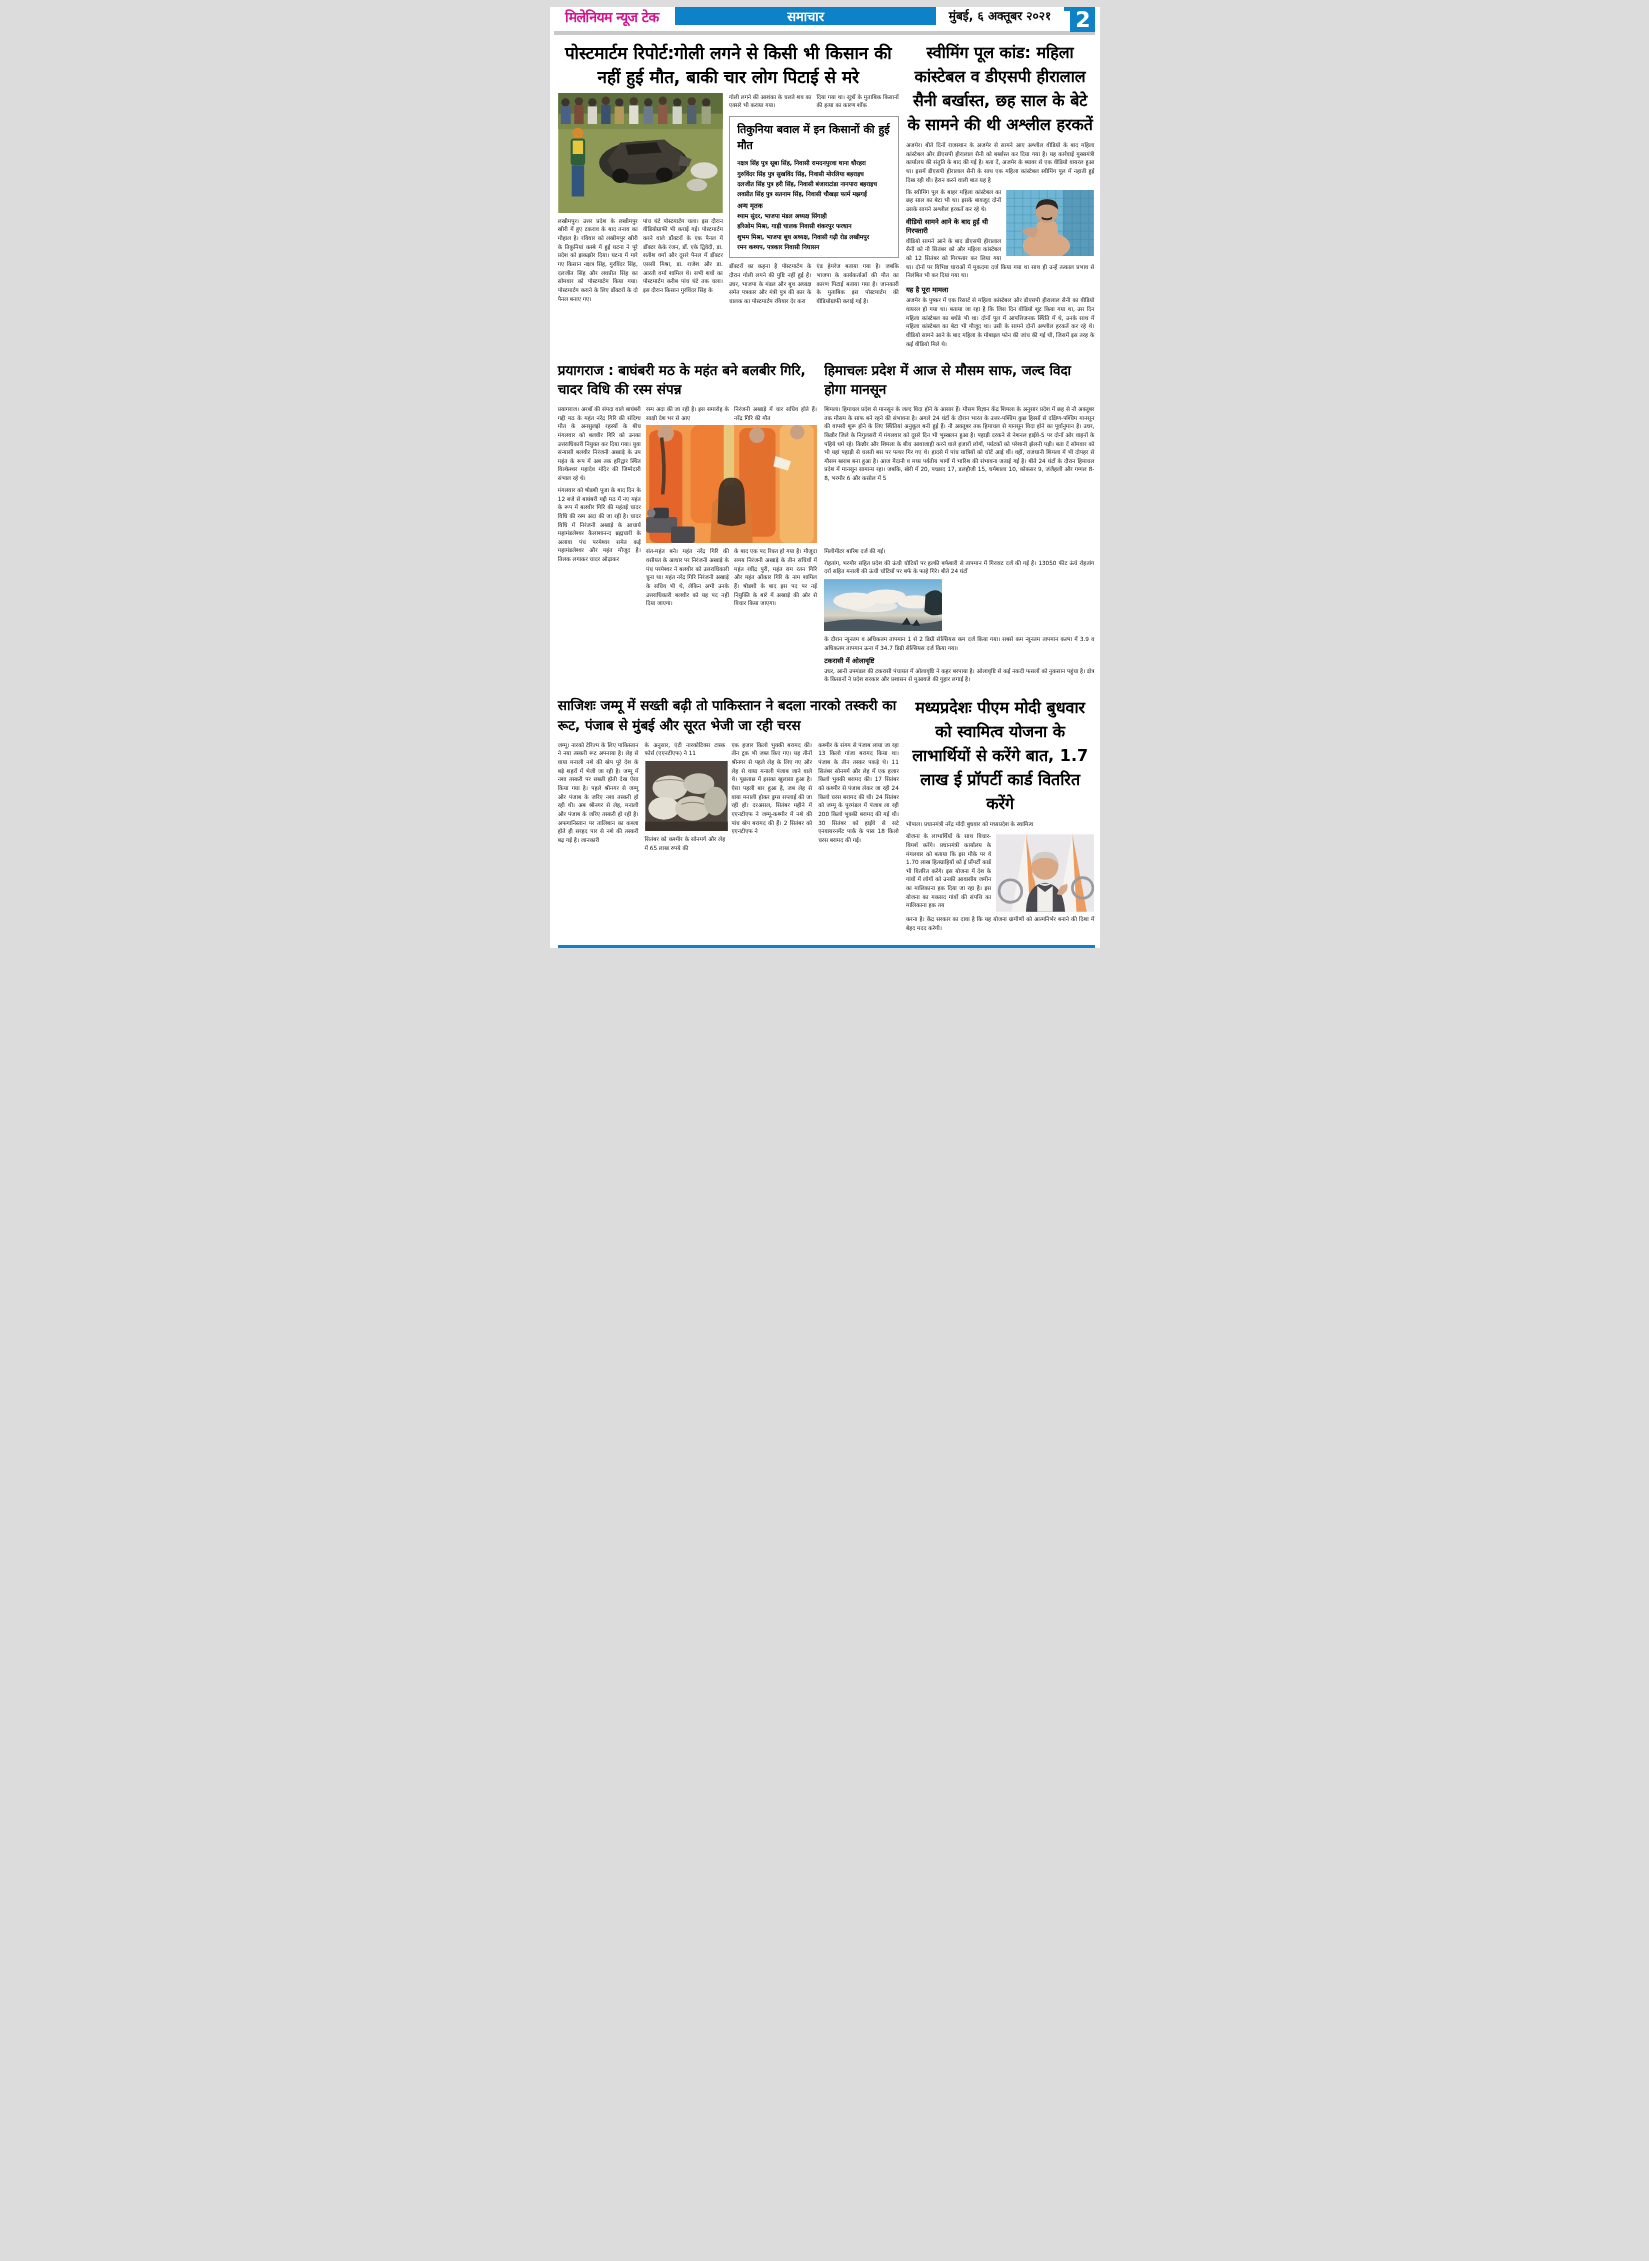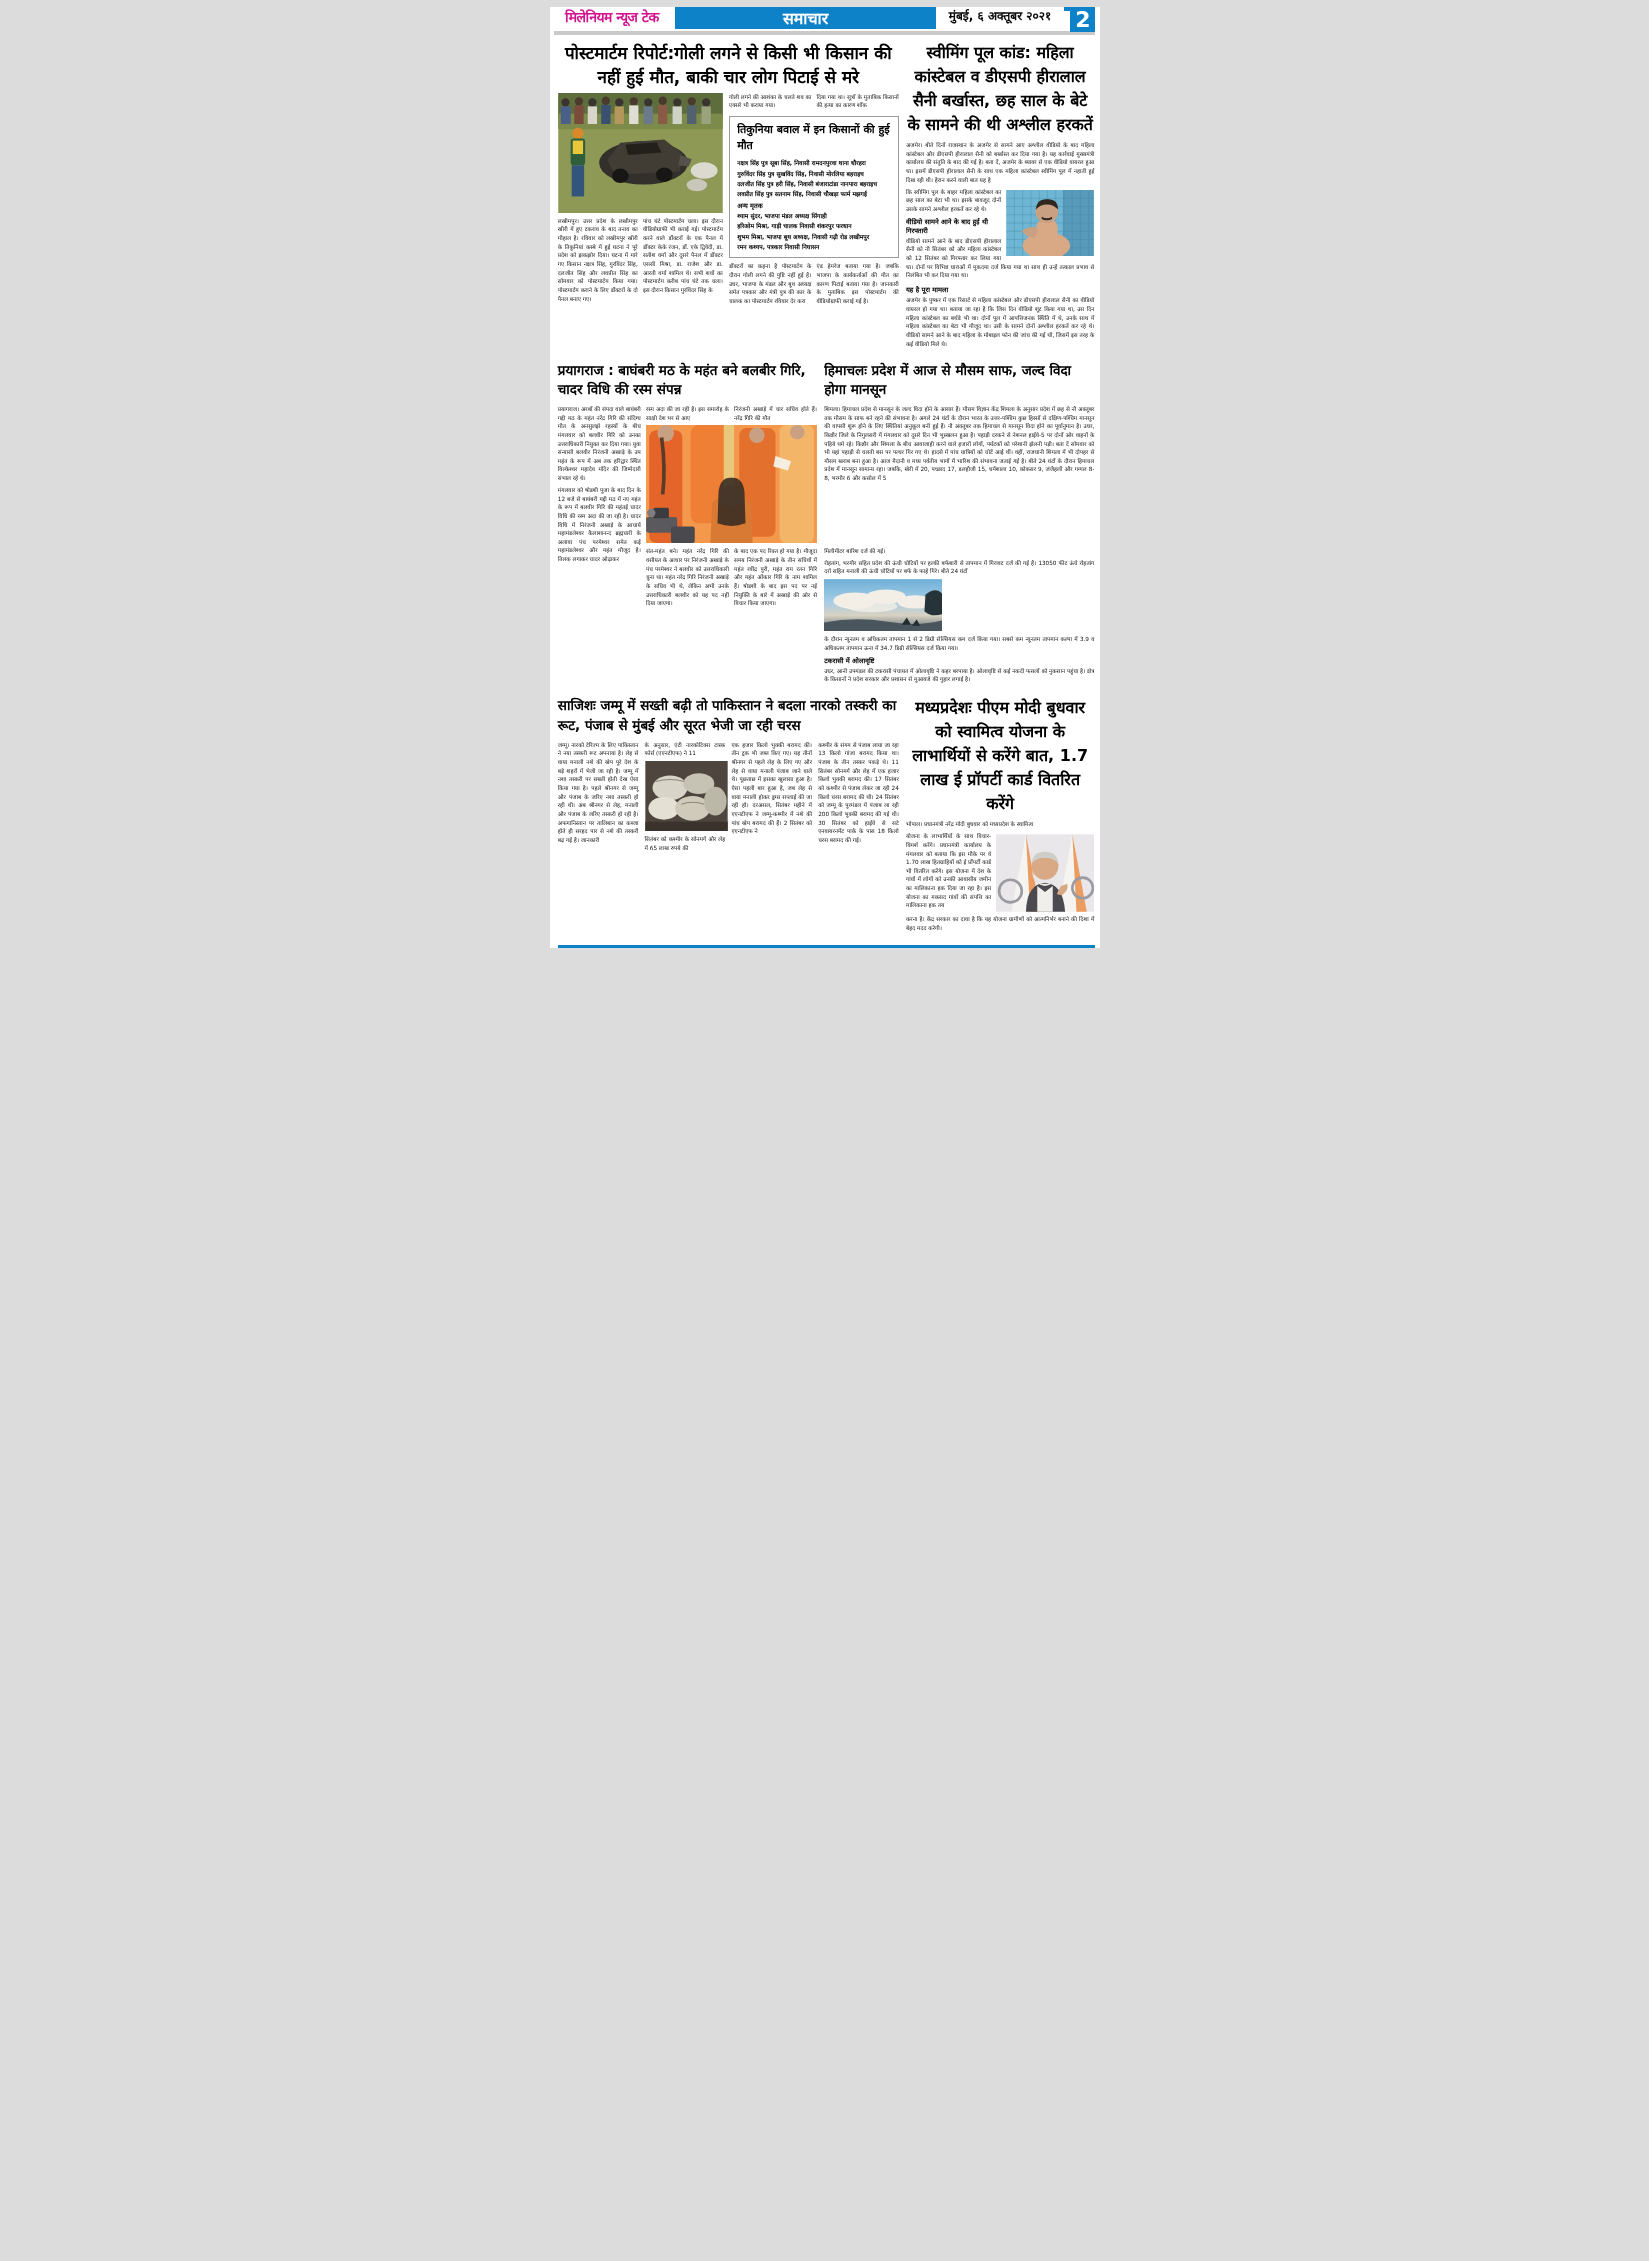--- a/index.html
+++ b/index.html
@@ -1,21 +1,21 @@
 <!DOCTYPE html>
 <html lang="hi" style="font-size:8.3px"><head>
 <meta charset="utf-8">
 <style>
   html,body{margin:0;padding:0;background:#dcdcdc;font-family:"DejaVu Sans","Liberation Sans",sans-serif;}
   .page{width:550px;min-height:754px;margin:0 auto;background:#ffffff;position:relative;padding:0;box-sizing:border-box;}
   
   .header{display:flex;align-items:flex-start;height:20px;margin:7.2px 4.1px 0 8.3px;}
   .hleftbar{width:2.1px;background:#0e82c8;margin-right:5.2px;}
   .logo{width:110px;display:flex;align-items:center;color:#d4158f;font-weight:800;font-size:14px;letter-spacing:-0.5px;}
-  .band{width:261px;background:#0e82c8;color:#fff;display:flex;align-items:center;justify-content:center;font-size:16px;font-weight:800;}
+  .band{width:261px;background:#0e82c8;color:#fff;display:flex;align-items:center;justify-content:center;font-size:13px;font-weight:800;}
   .dateline{flex:1;display:flex;align-items:center;justify-content:center;font-weight:800;font-size:12px;color:#0a0a0a;background:#fff;}
   .dbars{display:flex;gap:1.6px;align-items:stretch;background:#0e82c8;padding:0 1.6px 0 0;}
   .dbar{width:1.6px;background:#ffffff;margin:2.1px 0;}
   .pagenum{width:25px;background:#0e82c8;color:#fff;font-weight:800;font-size:22px;display:flex;align-items:center;justify-content:center;}
   .grayrule{height:3.6px;background:#c9c9c9;margin:4.1px 4.1px 6.2px 4.1px;}
   
   .wrap{padding:0 5.2px 0 8.3px;}
   .row{display:flex;gap:7.2px;}
   .h-xl{font-size:17px;line-height:1.4;font-weight:800;text-align:center;color:#000;margin:1px 0 3px 0;}
   .h-l{font-size:13.5px;line-height:1.45;font-weight:800;color:#000;margin:0 0 5.2px 0;}

